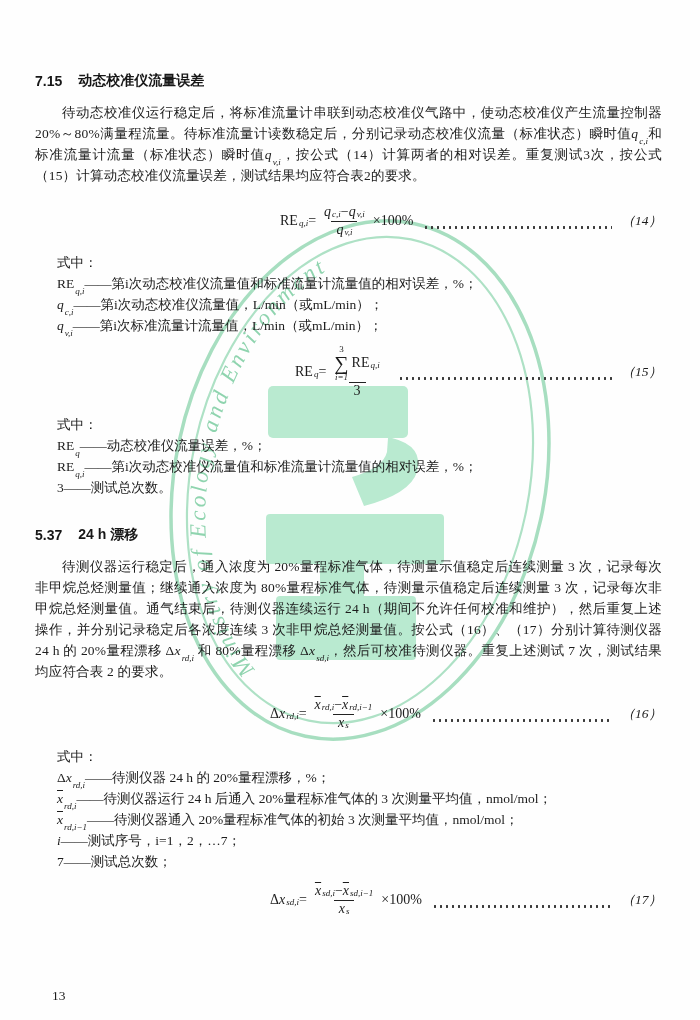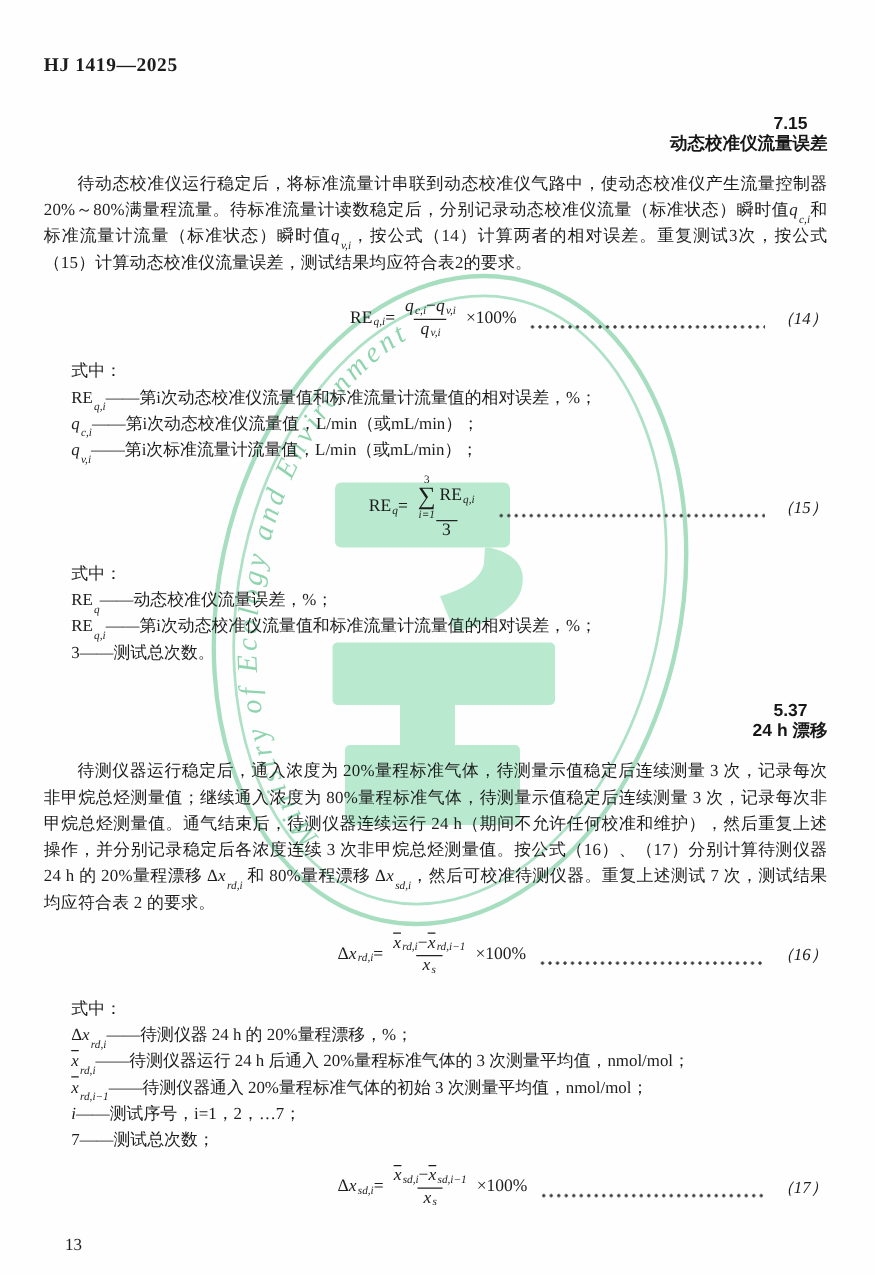--- a/index.html
+++ b/index.html
@@ -18,21 +18,21 @@
     position:relative;z-index:1;
     padding:44px 38px 0 35px;
   }
   .doc-code{
     font-weight:bold;font-size:15.5px;letter-spacing:0.5px;
   }
   .sec-h{
     margin:28px 0 0 0;
     font-family:"Liberation Sans","DejaVu Sans",sans-serif;
     font-weight:bold;font-size:14px;color:#171717;
-    display:flex;align-items:flex-end;flex-direction:column;
+    display:flex;align-items:center;
   }
   .sec-h .sec-num{margin-right:16px;}
   .body-text{
     margin:12px 0 0 0;
     font-size:13.5px;line-height:21px;
     text-align:justify;text-indent:2em;
     letter-spacing:0.2px;
   }
   .it{font-style:italic;}
   .bar{text-decoration:overline;}
@@ -88,21 +88,20 @@
         <path d="M 392 438 Q 424 446 417 472 Q 410 494 364 506 L 352 477 Q 383 468 387 452 L 388 438 Z"></path>
         <rect x="266" y="514" width="178" height="50" rx="4"></rect>
         <rect x="320" y="560" width="44" height="44"></rect>
         <rect x="276" y="596" width="140" height="64" rx="4"></rect>
       </g>
     </g>
   </svg>
 
   <div class="content">
 
-    <div class="doc-code">HJ 1419—2025</div>
 
     <h2 class="sec-h">
       <span class="sec-num">7.15</span>
       <span class="sec-title">动态校准仪流量误差</span>
     </h2>
 
     <p class="body-text"><span>待动态校准仪运行稳定后，将标准流量计串联到动态校准仪气路中，使动态校准仪产生流量控制器20%～80%满量程流量。待标准流量计读数稳定后，分别记录动态校准仪流量（标准状态）瞬时值</span><span class="it">q</span><sub class="ssub">c,i</sub><span>和标准流量计流量（标准状态）瞬时值</span><span class="it">q</span><sub class="ssub">v,i</sub><span>，按公式（14）计算两者的相对误差。重复测试3次，按公式（15）计算动态校准仪流量误差，测试结果均应符合表2的要求。</span></p>
 
     <div class="eqrow f14">
       <span class="eq-body">

